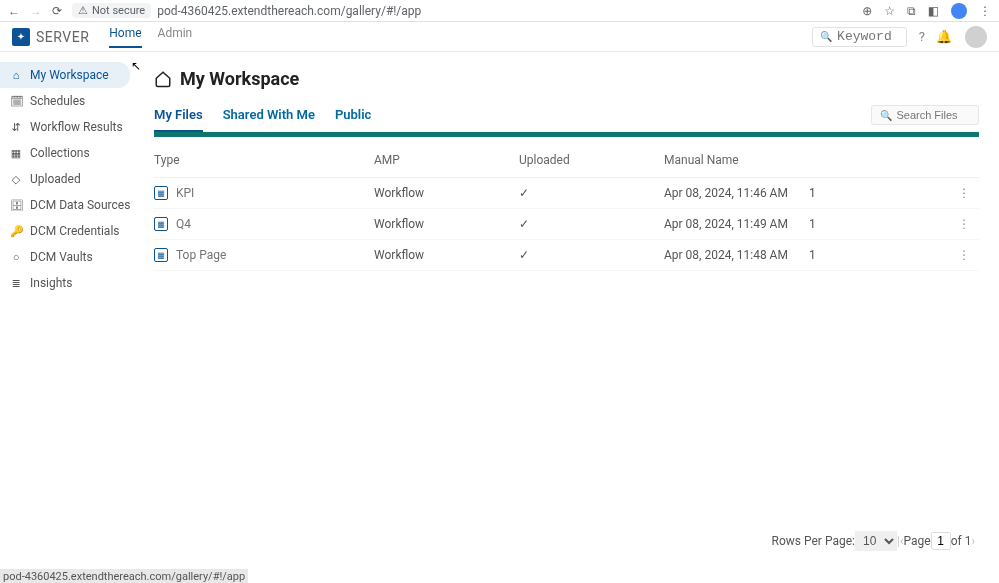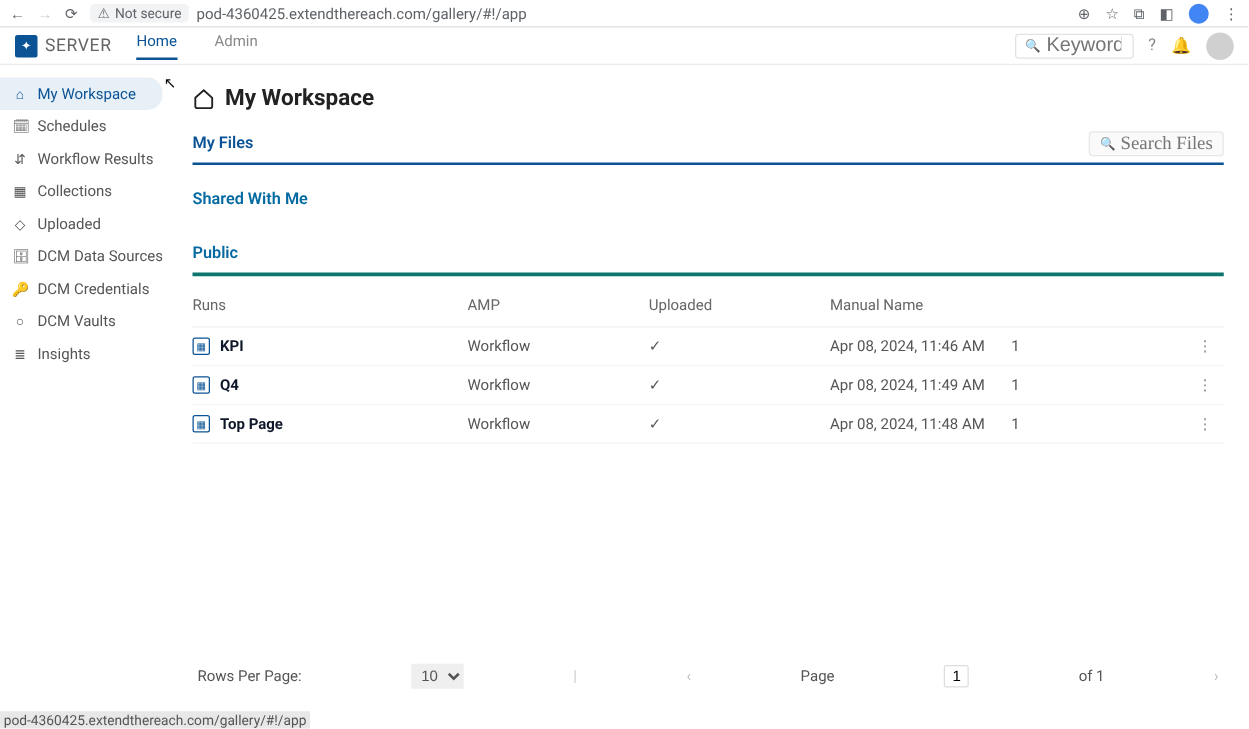--- a/index.html
+++ b/index.html
@@ -58,40 +58,40 @@
   }
   .logo {
     width:18px; height:18px;
     background:#0b5394;
     display:flex; align-items:center; justify-content:center;
     color:#fff; font-size:10px;
     border-radius:2px;
     margin-right:6px;
   }
   .brand { font-size:14px; color:#666; letter-spacing:0.5px; margin-right:20px; }
-  .app-tabs { display:flex; gap:30px; font-size:12px; }
+  .app-tabs { display:flex; gap:16px; font-size:12px; }
   .app-tab { color:#888; cursor:pointer; padding-bottom:6px; }
   .app-tab.active { color:#0b5394; border-bottom:2px solid #0b5394; }
   .header-right {
     margin-left:auto;
     display:flex; align-items:center; gap:12px;
   }
   .search-box {
     display:flex; align-items:center;
     border:1px solid #e2e2e2;
     border-radius:3px;
     padding:2px 8px;
     font-size:11px;
     color:#999;
     width:95px;
     height:20px;
     gap:4px;
   }
   .search-box input {
-    border:none; outline:none; font-size:16px; width:60px; color:#999; background:transparent;
+    border:none; outline:none; font-size:13px; width:60px; color:#999; background:transparent;font-family:Liberation Mono, monospace;
   }
   .header-icon { color:#888; cursor:pointer; font-size:13px; }
   .avatar-circle { width:22px; height:22px; border-radius:50%; background:#d0d0d0; }
 
   
   .main { display:flex; height: calc(583px - 22px - 30px - 14px); }
   .sidebar {
     width:155px;
     padding:10px 0;
     font-size:12px;
@@ -124,69 +124,68 @@
   .page-title {
     display:flex; align-items:center; gap:8px;
     font-size:18px; font-weight:700; color:#222;
     margin-bottom:18px;
   }
   .title-icon { width:18px; height:18px; display:flex; align-items:center; justify-content:center; }
 
   .content-tabs {
     display:flex; gap:20px;
     font-size:13px; font-weight:600;
-    border-bottom:3px solid #0f766e;
+    border-bottom:5px solid #0f766e;
     position:relative;
-    flex-direction:column;
   }
   .content-tab { color:#0369a1; cursor:pointer; padding-bottom:8px; }
   .content-tab.active { color:#0b5394; border-bottom:2px solid #0b5394; }
   .file-search {
     position:absolute;
     right:0;
     top:-2px;
     display:flex; align-items:center; gap:4px;
     border:1px solid #e6e6e6;
     background:#fafafa;
     border-radius:3px;
     padding:2px 8px;
     font-size:11px;
     color:#999;
     width:108px;
     height:20px;
   }
-  .file-search input { border:none; outline:none; background:transparent; font-size:15px; width:80px;font-family:Liberation Serif, serif; }
+  .file-search input { border:none; outline:none; background:transparent; font-size:11px; width:80px; }
 
   
   .table { width:100%; margin-top:6px; }
   .thead, .trow {
     display:grid;
     grid-template-columns: 220px 145px 145px 145px 140px 30px;
     align-items:center;
     font-size:12px;
   }
   .thead { color:#666; padding:10px 0; border-bottom:1px solid #f0f0f0; }
   .trow { color:#555; padding:8px 0; border-bottom:1px solid #f5f5f5; }
   .file-name { display:flex; align-items:center; gap:8px; }
-  .file-link { color:#0f172a; cursor:pointer;font-weight:bold; }
+  .file-link { color:#737373; cursor:pointer; }
   .file-icon {
     width:14px; height:14px; border:1px solid #0b5394; border-radius:2px;
     display:flex; align-items:center; justify-content:center;
     font-size:8px; color:#0b5394;
   }
   .check { color:#555; }
   .more { color:#888; cursor:pointer; text-align:center; }
 
   
   .pagination {
     margin-top:auto;
     display:flex;
-    justify-content:space-between;
-    align-items:center;
-    gap:22px;
+    justify-content:flex-end;
+    align-items:center;
+    gap:0;
     font-size:12px;
     color:#555;
     padding:8px 4px;
   }
   .rpp-select {
     border:none;
     font-size:12px;
     color:#555;
     padding:2px 4px;
   }
@@ -314,21 +313,21 @@
       <div class="content-tab">Shared With Me</div>
       <div class="content-tab">Public</div>
       <div class="file-search">
         <span style="font-size:10px;">🔍</span>
         <input type="text" placeholder="Search Files" style="">
       </div>
     </div>
 
     <div class="table">
       <div class="thead">
-        <div>Runs</div>
+        <div>Type</div>
         <div>AMP</div>
         <div>Uploaded</div>
         <div>Manual Name</div>
         <div></div>
       </div>
 
       <div class="trow">
         <div class="file-name">
           <span class="file-icon">▦</span>
           <span class="file-link">KPI</span>

